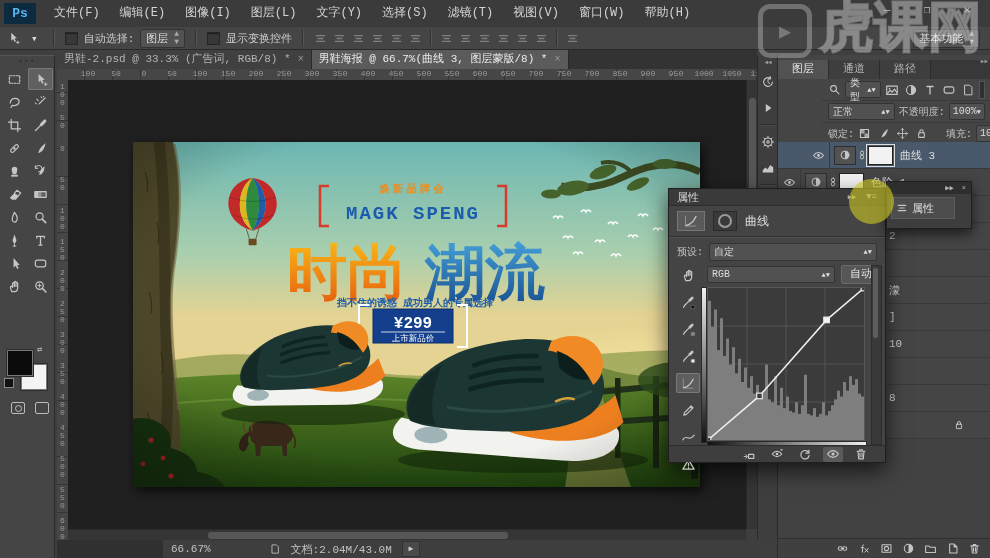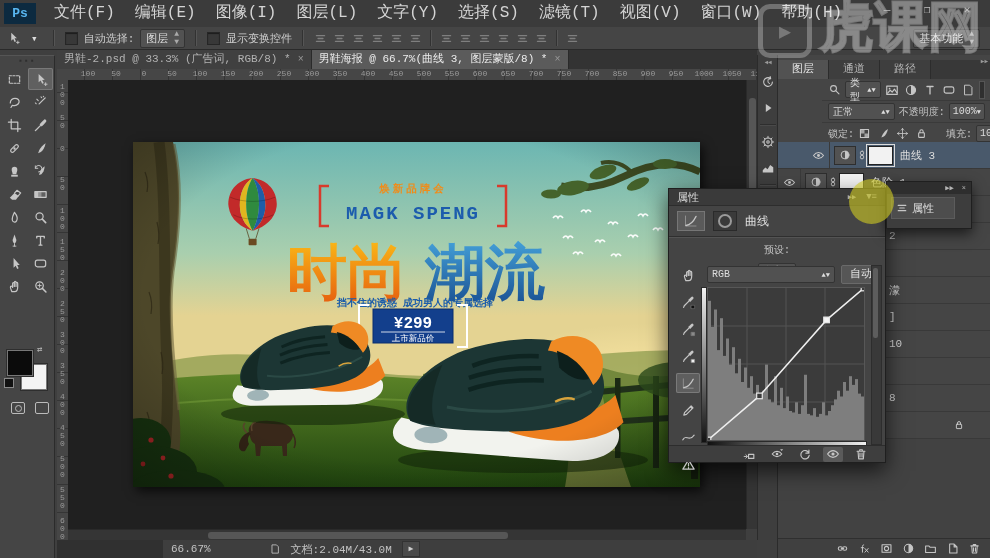--- a/index.html
+++ b/index.html
@@ -5,21 +5,21 @@
   html,body{margin:0;padding:0;background:#272727;}
   .app{position:relative;width:990px;height:558px;background:#3f3f3f;overflow:hidden;
        font-family:Liberation Mono, monospace;color:#cccccc;font-size:12px;
        -webkit-font-smoothing:antialiased;}
   .abs{position:absolute;}
   .ic{stroke:#c6c6c6;fill:none;stroke-width:1.3;stroke-linecap:round;stroke-linejoin:round;display:block;}
 
   
   .menubar{position:absolute;left:0;top:0;width:990px;height:27px;background:#3b3b3b;border-bottom:1px solid #2a2a2a;display:flex;align-items:center;}
   .ps-logo{width:32px;height:21px;background:#0c2a40;color:#58b6f0;font-weight:bold;font-size:13px;text-align:center;line-height:21px;margin:0 8px 0 4px;}
-  .menu-item{padding:0 10px;height:27px;line-height:27px;color:#d4d4d4;font-size:16px;white-space:nowrap;}
+  .menu-item{padding:0 10px;height:27px;line-height:27px;color:#d4d4d4;font-size:12px;white-space:nowrap;}
   .win-controls{position:absolute;right:10px;top:3px;display:flex;gap:14px;z-index:70;}
   .win-btn{width:26px;height:16px;text-align:center;line-height:14px;color:#c0c0c0;font-size:11px;}
 
   
   .optionsbar{position:absolute;left:0;top:27px;width:990px;height:23px;background:#454545;border-bottom:1px solid #2a2a2a;display:flex;align-items:center;gap:6px;padding-left:6px;box-sizing:border-box;}
   .vsep{width:1px;height:16px;background:#323232;border-right:1px solid #555;margin:0 4px;}
   .checkbox{width:11px;height:11px;background:#383838;border:1px solid #262626;box-shadow:inset 0 1px 1px rgba(0,0,0,.5);}
   .dd{display:inline-flex;align-items:center;gap:6px;background:#525252;border:1px solid #333;height:17px;padding:0 5px;font-size:11px;color:#ddd;border-radius:2px;}
   .dd .arr{font-size:8px;color:#aaa;line-height:1;}
   .opt-label{font-size:11px;color:#ccc;white-space:nowrap;}
@@ -89,21 +89,21 @@
   .lpfooter{position:absolute;left:0;bottom:0;width:213px;height:20px;background:#404040;border-top:1px solid #2f2f2f;display:flex;align-items:center;justify-content:flex-end;gap:9px;padding-right:10px;box-sizing:border-box;}
 
   
   .props{position:absolute;left:668px;top:188px;width:218px;height:275px;background:#444444;border:1px solid #1f1f1f;box-shadow:0 8px 20px rgba(0,0,0,.65);z-index:40;box-sizing:border-box;}
   .props-header{height:16px;background:#3a3a3a;border-bottom:1px solid #2d2d2d;display:flex;align-items:center;padding:0 8px;font-size:11px;color:#ddd;}
   .props-header .hctrl{margin-left:auto;display:flex;gap:10px;font-size:7px;color:#aaa;align-items:center;}
   .adj-row{display:flex;align-items:center;gap:8px;padding:5px 8px 3px;}
   .curve-btn{width:26px;height:18px;background:#5a5a5a;border:1px solid #767676;display:flex;align-items:center;justify-content:center;}
   .mask-btn{width:22px;height:18px;background:#3a3a3a;border:1px solid #2a2a2a;display:flex;align-items:center;justify-content:center;}
   .props .divider{height:1px;background:#2f2f2f;border-bottom:1px solid #535353;margin:2px 0;}
-  .preset-row{display:flex;align-items:center;gap:6px;padding:3px 8px;flex-direction:column;}
+  .preset-row{display:flex;align-items:center;gap:6px;padding:3px 8px;}
   .ltools{position:absolute;left:4px;top:76px;width:30px;display:flex;flex-direction:column;gap:7px;align-items:center;}
   .ltool{width:24px;height:20px;display:flex;align-items:center;justify-content:center;border-radius:2px;}
   .ltool.selected{background:#5e5e5e;box-shadow:inset 0 0 0 1px #7a7a7a;}
   .rgb-row{position:absolute;left:38px;top:76px;display:flex;gap:6px;align-items:center;}
   .auto-btn{width:38px;height:17px;background:#565656;border:1px solid #6a6a6a;border-radius:2px;color:#e2e2e2;font-size:11px;text-align:center;line-height:16px;}
   .histo-wrap{position:absolute;left:38px;top:98px;width:156px;height:152px;background:#3b3b3b;border:1px solid #575757;box-sizing:content-box;}
   .grad-left{position:absolute;left:32px;top:98px;width:4px;height:154px;background:linear-gradient(#f0f0f0,#111);border:1px solid #2a2a2a;}
   .grad-bottom{position:absolute;left:38px;top:252px;width:158px;height:4px;background:linear-gradient(90deg,#111,#f0f0f0);border:1px solid #2a2a2a;}
   .props-footer{position:absolute;left:0;bottom:0;width:100%;height:17px;background:#3e3e3e;border-top:1px solid #2d2d2d;display:flex;align-items:center;justify-content:flex-end;gap:8px;padding-right:14px;box-sizing:border-box;}
   .pficon{width:20px;height:15px;display:flex;align-items:center;justify-content:center;}

